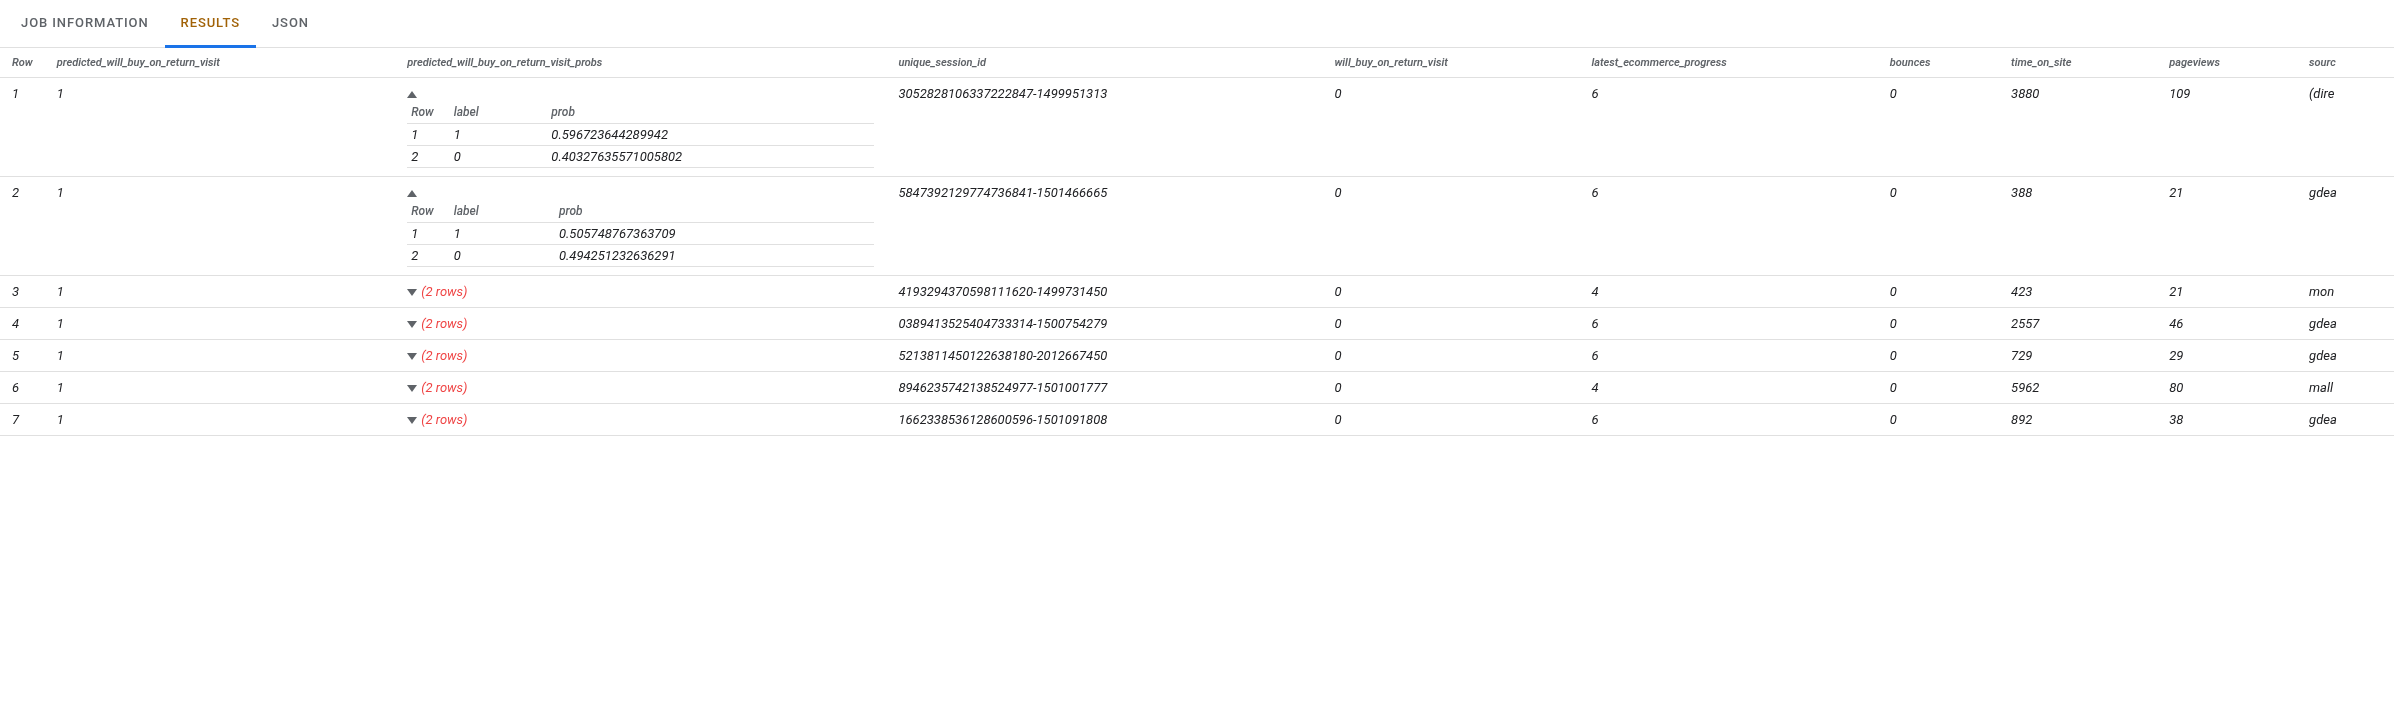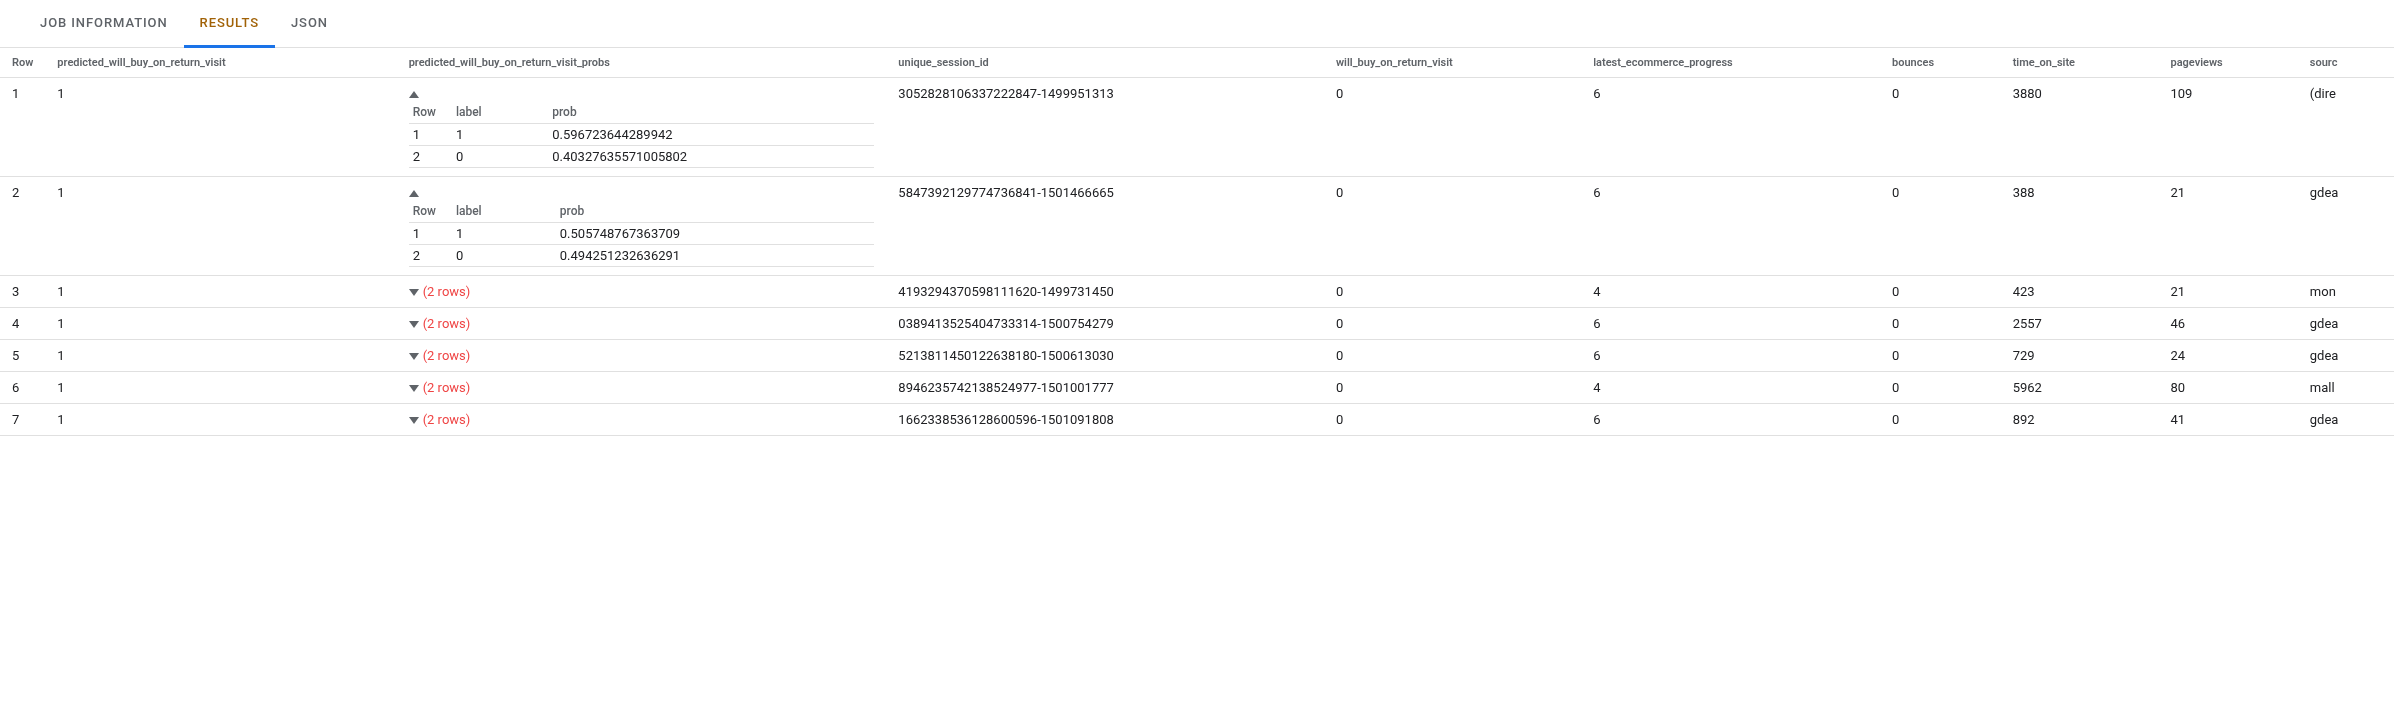--- a/index.html
+++ b/index.html
@@ -7,21 +7,21 @@
       font-family: 'Google Sans', Roboto, Arial, sans-serif;
       font-size: 13px;
       color: #202124;
       background: #fff;
     }
     
     .tabs {
       display: flex;
       align-items: center;
       border-bottom: 1px solid #e0e0e0;
-      padding: 0 24px;
+      padding: 0 5px;
       height: 48px;
     }
     .tab {
       padding: 0 16px;
       height: 100%;
       display: flex;
       align-items: center;
       cursor: pointer;
       font-size: 13px;
       font-weight: 500;
@@ -37,20 +37,21 @@
     }
     
     .table-container {
       overflow-x: auto;
       width: 100%;
     }
     table {
       border-collapse: collapse;
       width: max-content;
       min-width: 100%;
+      font-style: italic;
     }
     thead tr {
       border-bottom: 1px solid #e0e0e0;
     }
     thead th {
       padding: 8px 12px;
       font-size: 11px;
       font-weight: 600;
       color: #5f6368;
       text-align: left;
@@ -227,26 +228,26 @@
           <td>6</td>
           <td>0</td>
           <td>2557</td>
           <td>46</td>
           <td>gdea</td>
         </tr>
         <tr>
           <td>5</td>
           <td>1</td>
           <td><span class="expand-icon down"></span><span class="rows-collapsed">(2 rows)</span></td>
-          <td>52138114501226381​80-1500613030</td>
+          <td>52138114501226381​80-2012667450</td>
           <td>0</td>
           <td>6</td>
           <td>0</td>
           <td>729</td>
-          <td>24</td>
+          <td>29</td>
           <td>gdea</td>
         </tr>
         <tr>
           <td>6</td>
           <td>1</td>
           <td><span class="expand-icon down"></span><span class="rows-collapsed">(2 rows)</span></td>
           <td>89462357421385249​77-1501001777</td>
           <td>0</td>
           <td>4</td>
           <td>0</td>
@@ -256,18 +257,18 @@
         </tr>
         <tr>
           <td>7</td>
           <td>1</td>
           <td><span class="expand-icon down"></span><span class="rows-collapsed">(2 rows)</span></td>
           <td>16623385361286005​96-1501091808</td>
           <td>0</td>
           <td>6</td>
           <td>0</td>
           <td>892</td>
-          <td>41</td>
+          <td>38</td>
           <td>gdea</td>
         </tr>
       </tbody>
   </table>
 </div>
 
 </body></html>

